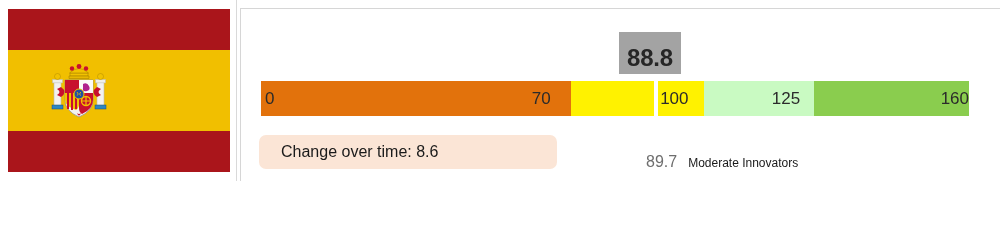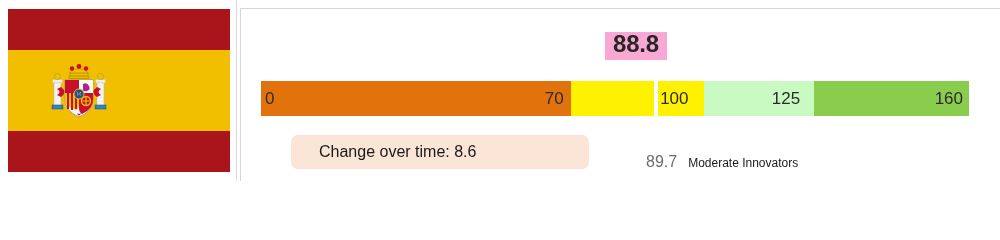--- a/index.html
+++ b/index.html
@@ -65,24 +65,24 @@
     border: 1px solid #d6d6d6;
     border-right: none;
     border-bottom: none;
     background: #ffffff;
     box-sizing: border-box;
   }
 
   
   #value-callout {
     position: absolute;
-    left: 364px;       
+    left: 378px;       
     top: 23px;         
-    background: #f9a8d4;
-    padding: 0 8px 4px 8px;
+    background: #a3a3a3;
+    padding: 14px 8px 4px 8px;
     font-size: 24px;
     font-weight: bold;
     color: #262626;
     letter-spacing: -0.2px;
     line-height: 1;
   }
 
   
   #gauge {
     position: absolute;
@@ -117,22 +117,21 @@
     position: absolute;
     left: 18px;        
     top: 126px;        
     width: 298px;
     height: 34px;
     background: #fbe5d6;
     border-radius: 7px;
     display: flex;
     align-items: center;
     box-sizing: border-box;
-    padding-left: 28px;
-    margin-left: 32px;
+    padding-left: 22px;
   }
   #change-pill .txt {
     font-size: 16px;
     color: #1a1a1a;
     white-space: nowrap;
   }
   #score-readout {
     position: absolute;
     left: 405px;       
     top: 144px;        
@@ -214,24 +213,24 @@
 
       <div class="seg" style="left:43.75%; width:18.75%; background:#FFF200;"></div>
 
       <div class="seg" style="left:62.5%; width:15.625%; background:#C9FAC2;"></div>
 
       <div class="seg" style="left:78.125%; width:21.875%; background:#8ACD4E;"></div>
 
       <div id="value-marker" style="left:55.5%;"></div>
 
       <span class="tick-label" style="left:4px;">0</span>
-      <span class="tick-label" style="left:43.75%; transform:translateX(-100%); padding-right:7px;">70</span>
+      <span class="tick-label" style="left:43.75%; transform:translateX(-100%); padding-right:20px;">70</span>
       <span class="tick-label" style="left:62.5%; transform:translateX(-100%); padding-right:15px;">100</span>
       <span class="tick-label" style="left:78.125%; transform:translateX(-100%); padding-right:14px;">125</span>
-      <span class="tick-label" style="left:100%; transform:translateX(-100%); padding-right:6px;">160</span>
+      <span class="tick-label" style="left:100%; transform:translateX(-100%); ">160</span>
     </div>
 
     <div id="change-pill">
       <span class="txt">Change over time: 8.6</span>
     </div>
 
     <div id="score-readout">
       <span class="score">89.7</span>
       <span class="group">Moderate Innovators</span>
     </div>

